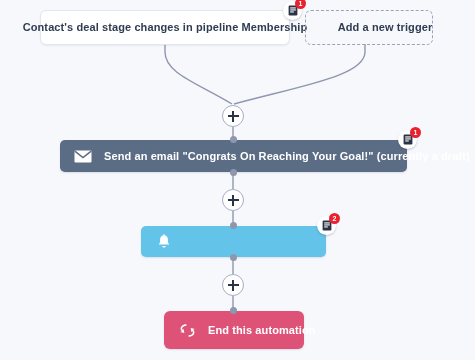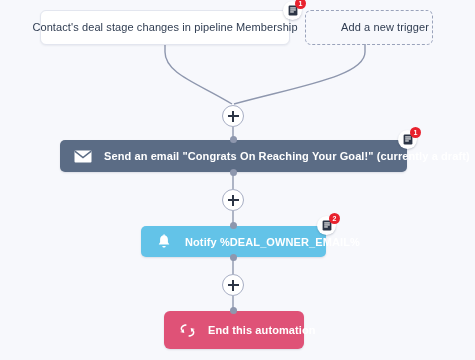--- a/index.html
+++ b/index.html
@@ -47,21 +47,21 @@
     border-radius: 6px;
     box-shadow: 0 1px 2px rgba(40,50,80,0.07);
     display: flex;
     align-items: center;
     justify-content: center;
     text-align: center;
     padding: 0 12px;
   }
   .trigger-card .label {
     font-size: 11px;
-    font-weight: 400;
+    font-weight: 700;
     color: #2f3c51;
     letter-spacing: 0.1px;
     line-height: 1.2;
     white-space: nowrap;
   }
   .trigger-card.dashed {
     background: transparent;
     border: 1px dashed #9aa3bb;
     box-shadow: none;
   }
@@ -239,21 +239,20 @@
 
   <div class="node conn-dot" style="left:229.5px; top:222px;"></div>
   <div class="node action-bar" style="left:141px; top:226px; width:185px; height:31px; background:#63c3e8;">
     <span class="bar-icon">
       <svg width="16" height="16" viewBox="0 0 16 16">
         <path d="M 8 1.3 C 5.6 1.3 4.1 3.0 4.1 5.3 L 4.1 8.3 L 2.7 10.6 L 13.3 10.6 L 11.9 8.3 L 11.9 5.3 C 11.9 3.0 10.4 1.3 8 1.3 Z" fill="#ffffff"></path>
         <rect x="7.3" y="0.2" width="1.5" height="1.7" rx="0.7" fill="#ffffff"></rect>
         <path d="M 6.3 11.9 C 6.3 12.9 7.1 13.6 8 13.6 C 8.9 13.6 9.7 12.9 9.7 11.9 Z" fill="#ffffff"></path>
       </svg>
     </span>
-    <span class="bar-label">Notify %DEAL_OWNER_EMAIL%</span>
   </div>
   <div class="node note-badge" style="left:317px; top:216px;">
     <svg width="10" height="11" viewBox="0 0 10 11">
       <rect x="0.6" y="0.6" width="8.8" height="9.8" rx="1.2" fill="#2b3445"></rect>
       <rect x="2.2" y="2.4" width="5.6" height="1.1" fill="#ffffff"></rect>
       <rect x="2.2" y="4.4" width="5.6" height="1.1" fill="#ffffff"></rect>
       <rect x="2.2" y="6.4" width="3.6" height="1.1" fill="#ffffff"></rect>
     </svg>
     <span class="count">2</span>
   </div>

